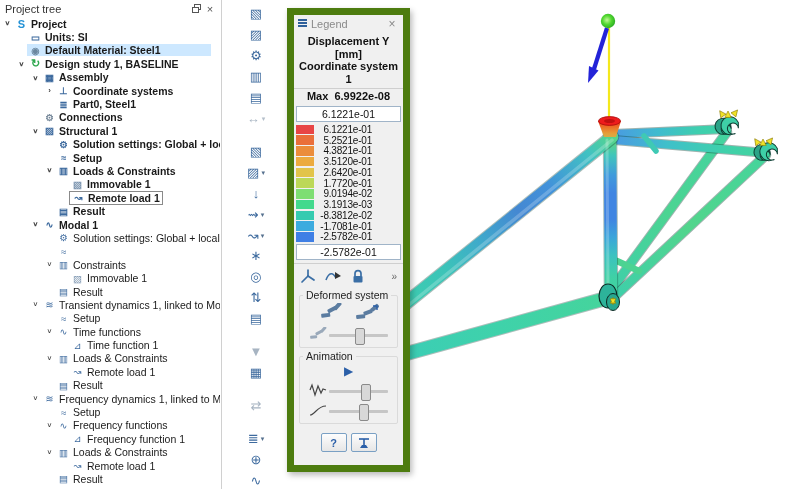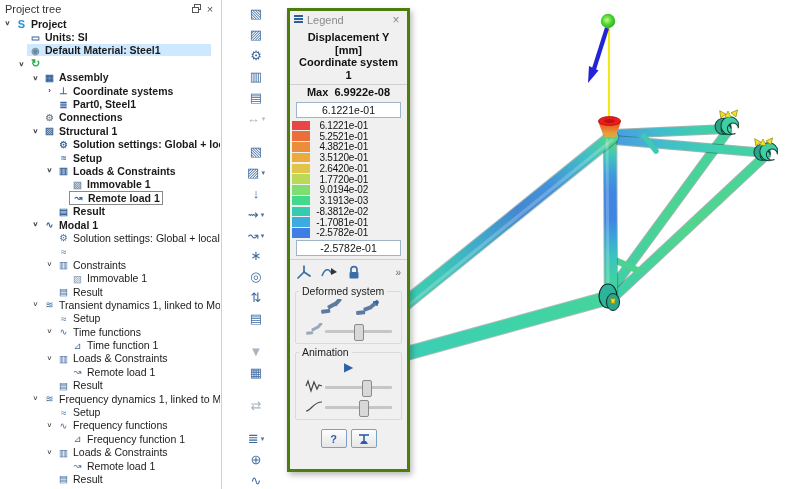--- a/index.html
+++ b/index.html
@@ -34,21 +34,21 @@
            display:flex;flex-direction:column;align-items:center;}
   .tbi{height:19px;margin-top:3px;display:flex;align-items:center;justify-content:center;
        color:#3d6a9e;font-size:13px;line-height:1;cursor:default;}
   .tbi .caret{font-size:7px;color:#55708e;margin-left:2px;}
   .tbi.disabled{color:#a7b4c2;}
   .tbi.disabled .caret{color:#b5bfca;}
   .tbi.gap{margin-top:15px;}
 
   
   .legend{position:absolute;left:287px;top:8px;width:123px;height:464px;background:#f0f0f0;
-          border:3px solid #4d7c0f;box-shadow:2px 3px 6px rgba(0,0,0,.28);box-sizing:border-box;
+          border:7px solid #4d7c0f;box-shadow:2px 3px 6px rgba(0,0,0,.28);box-sizing:border-box;
           font-size:11px;color:#111;}
   .lg-header{height:18px;display:flex;align-items:center;padding:0 4px;}
   .lg-title{color:#8a8a8a;font-size:11px;margin-left:4px;flex:1;}
   .lg-close{color:#8a8a8a;font-size:12px;width:14px;text-align:center;}
   .lg-icon{width:9px;height:10px;background:linear-gradient(#2e5f9a 0 2px,transparent 2px 3px,
            #2e5f9a 3px 5px,transparent 5px 6px,#2e5f9a 6px 8px,transparent 8px);}
   .lg-rtitle{font-weight:bold;text-align:center;line-height:12.5px;margin-top:2px;}
   .hline{border-top:1px solid #cfcfcf;margin:3px 0 0;}
   .lg-maxmin{font-weight:bold;text-align:center;height:15px;line-height:15px;}
   .lbox{display:block;width:103px;margin:2px auto 2px;height:14px;border:1px solid #a0b4c8;
@@ -121,20 +121,21 @@
         <span class="chev"></span>
         <span class="trow-c hl">
           <span class="ticon ticon-material">◉</span>
           <span class="lbl">Default Material: Steel1</span>
         </span>
       </div>
       <div class="tree-row bold" style="padding-left: 16px;">
         <span class="chev">∨</span>
         <span class="trow-c">
           <span class="ticon ticon-design-study">↻</span>
+          <span class="lbl">Design study 1, BASELINE</span>
         </span>
       </div>
       <div class="tree-row bold" style="padding-left: 30px;">
         <span class="chev">∨</span>
         <span class="trow-c">
           <span class="ticon ticon-assembly">▦</span>
           <span class="lbl">Assembly</span>
         </span>
       </div>
       <div class="tree-row bold" style="padding-left: 44px;">

